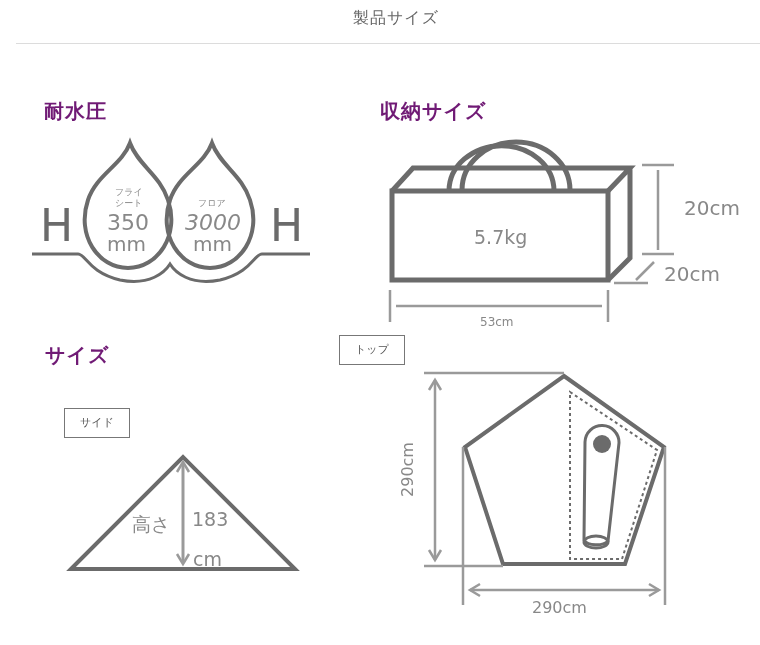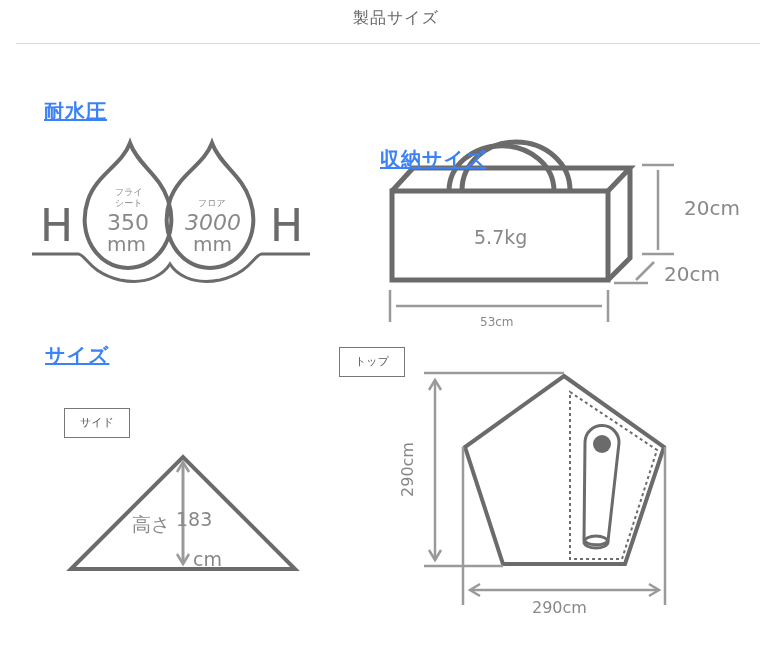--- a/index.html
+++ b/index.html
@@ -1,19 +1,19 @@
 <!DOCTYPE html>
 <html><head>
 <meta charset="utf-8">
 <style>
   html, body { margin:0; padding:0; background:#ffffff; }
   body { width:760px; height:645px; position:relative; overflow:hidden; font-family:"DejaVu Sans", sans-serif; color:#666; }
   .header { position:absolute; left:0; top:0; width:760px; height:43px; border-bottom:1px solid #dcdcdc; text-align:center;margin-left:16px; }
   .header-title { display:inline-block; margin-top:8px; font-size:16px; color:#666; letter-spacing:1px; font-weight:300; }
-  .sec-title { position:absolute; font-size:20px; font-weight:bold; color:#3b82f6; letter-spacing:1px;text-decoration:underline; }
+  .sec-title { position:absolute; font-size:20px; font-weight:bold; color:#701a75; letter-spacing:1px; }
   .tag { position:absolute; border:1.5px solid #777; font-size:11px; color:#555; text-align:center; background:#fff; }
   svg { position:absolute; left:0; top:0; }
   .lbl { position:absolute; color:#888; white-space:nowrap; }
 </style>
 </head>
 <body>
 
 <div class="header">
   <span class="header-title">製品サイズ</span>
 </div>
@@ -73,26 +73,26 @@
 <div class="lbl" style="left:40px;top:200px;font-size:44px;color:#6b6b6b;">H</div>
 <div class="lbl" style="left:270px;top:200px;font-size:44px;color:#6b6b6b;">H</div>
 <div class="lbl" style="left:115px;top:186px;font-size:9px;">フライ</div>
 <div class="lbl" style="left:115px;top:197px;font-size:9px;font-family:Liberation Mono, monospace;">シート</div>
 <div class="lbl" style="left:107px;top:210px;font-size:22px;">350</div>
 <div class="lbl" style="left:107px;top:232px;font-size:20px;">mm</div>
 <div class="lbl" style="left:198px;top:197px;font-size:9px;">フロア</div>
 <div class="lbl" style="left:185px;top:210px;font-size:22px;font-style:italic;">3000</div>
 <div class="lbl" style="left:193px;top:232px;font-size:20px;">mm</div>
 
-<div class="sec-title" style="left:380px;top:98px;margin-top:48px;">収納サイズ</div>
+<div class="sec-title" style="left:380px;top:98px;">収納サイズ</div>
 <div class="lbl" style="left:474px;top:226px;font-size:19px;">5.7kg</div>
 <div class="lbl" style="left:684px;top:196px;font-size:20px;">20cm</div>
 <div class="lbl" style="left:664px;top:262px;font-size:20px;">20cm</div>
 <div class="lbl" style="left:480px;top:315px;font-size:12px;">53cm</div>
 
 <div class="sec-title" style="left:45px;top:342px;">サイズ</div>
 <div class="tag" style="left:64px;top:408px;width:64px;height:28px;line-height:28px;">サイド</div>
-<div class="tag" style="left:339px;top:335px;width:64px;height:28px;line-height:28px;margin-top:12px;">トップ</div>
+<div class="tag" style="left:339px;top:335px;width:64px;height:28px;line-height:28px;">トップ</div>
 <div class="lbl" style="left:132px;top:512px;font-size:19px;">高さ</div>
-<div class="lbl" style="left:176px;top:508px;font-size:19px;">183</div>
+<div class="lbl" style="left:192px;top:508px;font-size:19px;">183</div>
 <div class="lbl" style="left:193px;top:532px;font-size:19px;margin-top:16px;">cm</div>
 <div class="lbl" style="left:380px;top:460px;font-size:16px;transform:rotate(-90deg);">290cm</div>
 <div class="lbl" style="left:532px;top:598px;font-size:16px;">290cm</div>
 
 </body></html>

